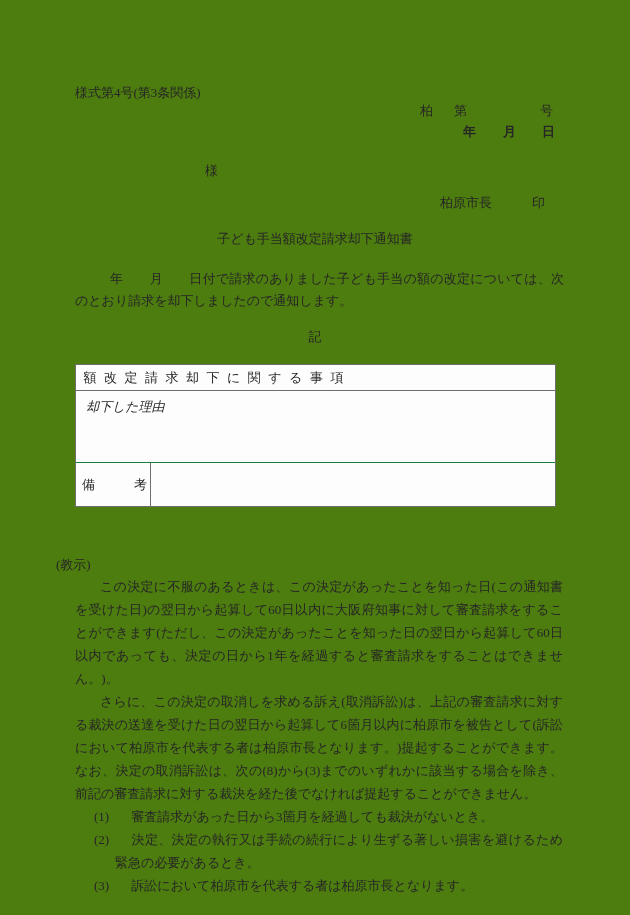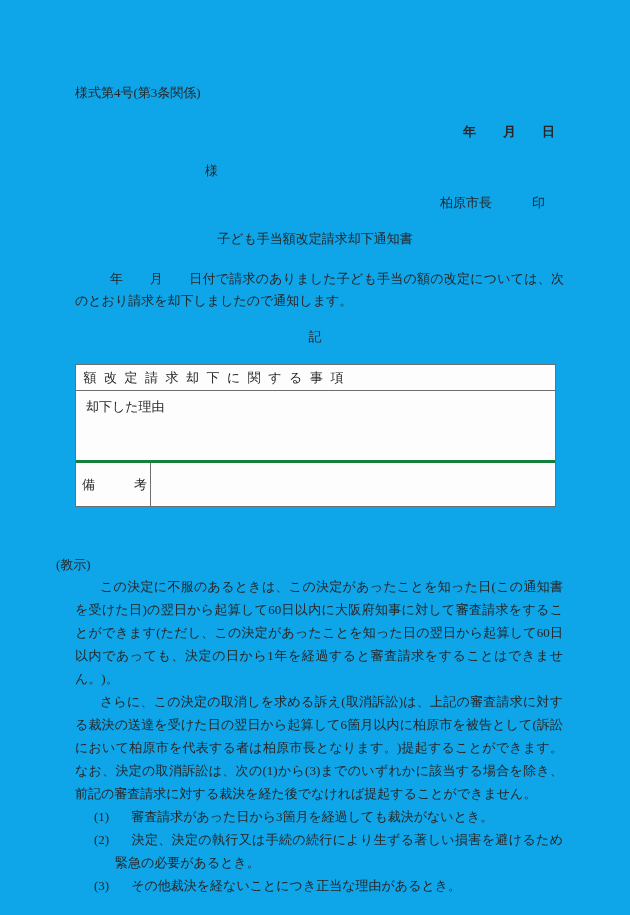--- a/index.html
+++ b/index.html
@@ -1,20 +1,20 @@
 <!DOCTYPE html>
 <html lang="ja"><head>
 <meta charset="utf-8">
 <style>
   html,body { margin:0; padding:0; background:#e8e8e8; }
   .page {
     position:relative;
     width:630px; height:915px;
     margin:0 auto;
-    background:#0ea5e9;
+    background:#4d7c0f;
     color:#262626;
     font-family:"Liberation Serif","DejaVu Serif",serif;
     font-size:13px;
     line-height:21px;
     overflow:hidden;
   }
   .abs { position:absolute; }
   .form-no   { left:75px;  top:82px; }
   .ref-line  { left:420px; top:100px; white-space:nowrap; }
   .ref-dai   { margin-left:21px; }
@@ -37,22 +37,22 @@
     border:1px solid #6e6e6e;
     background:#fdfdfd;
   }
   .t-header {
     height:25px; line-height:25px;
     border-bottom:1px solid #6e6e6e;
     text-align:left; letter-spacing:7.5px; text-indent:7.5px;
   }
   .t-reason {
     height:72px; box-sizing:border-box;
-    border-bottom:3px solid #15803d;
-    padding:5px 10px; line-height:21px;
+    border-bottom:1px solid #15803d;
+    padding:5px 10px; line-height:21px;font-style:italic;
   }
   .t-remarks { display:flex; height:43px; }
   .t-remarks-label {
     width:75px; box-sizing:border-box;
     border-right:1px solid #6e6e6e;
     display:flex; justify-content:space-between; align-items:center;
     padding:0 3px 0 6px;
   }
   .t-remarks-value { flex:1; }
 
@@ -69,20 +69,23 @@
   }
   .k-no { margin-right:22px; }
 </style>
 </head>
 <body>
 
 <div class="page">
 
   <div class="abs form-no">様式第4号(第3条関係)</div>
 
+  <div class="abs ref-line">
+    <span>柏</span><span class="ref-dai">第</span><span class="ref-go">号</span>
+  </div>
 
   <div class="abs date-line">
     <span>年</span><span class="d-month">月</span><span class="d-day">日</span>
   </div>
 
   <div class="abs addressee">様</div>
 
   <div class="abs issuer-line">
     <span>柏原市長</span><span class="seal">印</span>
   </div>
@@ -101,25 +104,25 @@
         <span>備</span>
         <span>考</span>
       </div>
       <div class="t-remarks-value"></div>
     </div>
   </div>
 
   <div class="abs kyoji">
     <div class="kyoji-label">(教示)</div>
     <p>この決定に不服のあるときは、この決定があったことを知った日(この通知書を受けた日)の翌日から起算して60日以内に大阪府知事に対して審査請求をすることができます(ただし、この決定があったことを知った日の翌日から起算して60日以内であっても、決定の日から1年を経過すると審査請求をすることはできません。)。</p>
-    <p>さらに、この決定の取消しを求める訴え(取消訴訟)は、上記の審査請求に対する裁決の送達を受けた日の翌日から起算して6箇月以内に柏原市を被告として(訴訟において柏原市を代表する者は柏原市長となります。)提起することができます。なお、決定の取消訴訟は、次の(1)から(3)までのいずれかに該当する場合を除き、前記の審査請求に対する裁決を経た後でなければ提起することができません。</p>
+    <p>さらに、この決定の取消しを求める訴え(取消訴訟)は、上記の審査請求に対する裁決の送達を受けた日の翌日から起算して6箇月以内に柏原市を被告として(訴訟において柏原市を代表する者は柏原市長となります。)提起することができます。なお、決定の取消訴訟は、次の(8)から(3)までのいずれかに該当する場合を除き、前記の審査請求に対する裁決を経た後でなければ提起することができません。</p>
     <div class="k-item">
       <span class="k-no">(1)</span><span>審査請求があった日から3箇月を経過しても裁決がないとき。</span>
     </div>
     <div class="k-item">
       <span class="k-no">(2)</span><span>決定、決定の執行又は手続の続行により生ずる著しい損害を避けるため緊急の必要があるとき。</span>
     </div>
     <div class="k-item">
-      <span class="k-no">(3)</span><span>その他裁決を経ないことにつき正当な理由があるとき。</span>
+      <span class="k-no">(3)</span><span>訴訟において柏原市を代表する者は柏原市長となります。</span>
     </div>
   </div>
 
 </div>
 
 </body></html>

